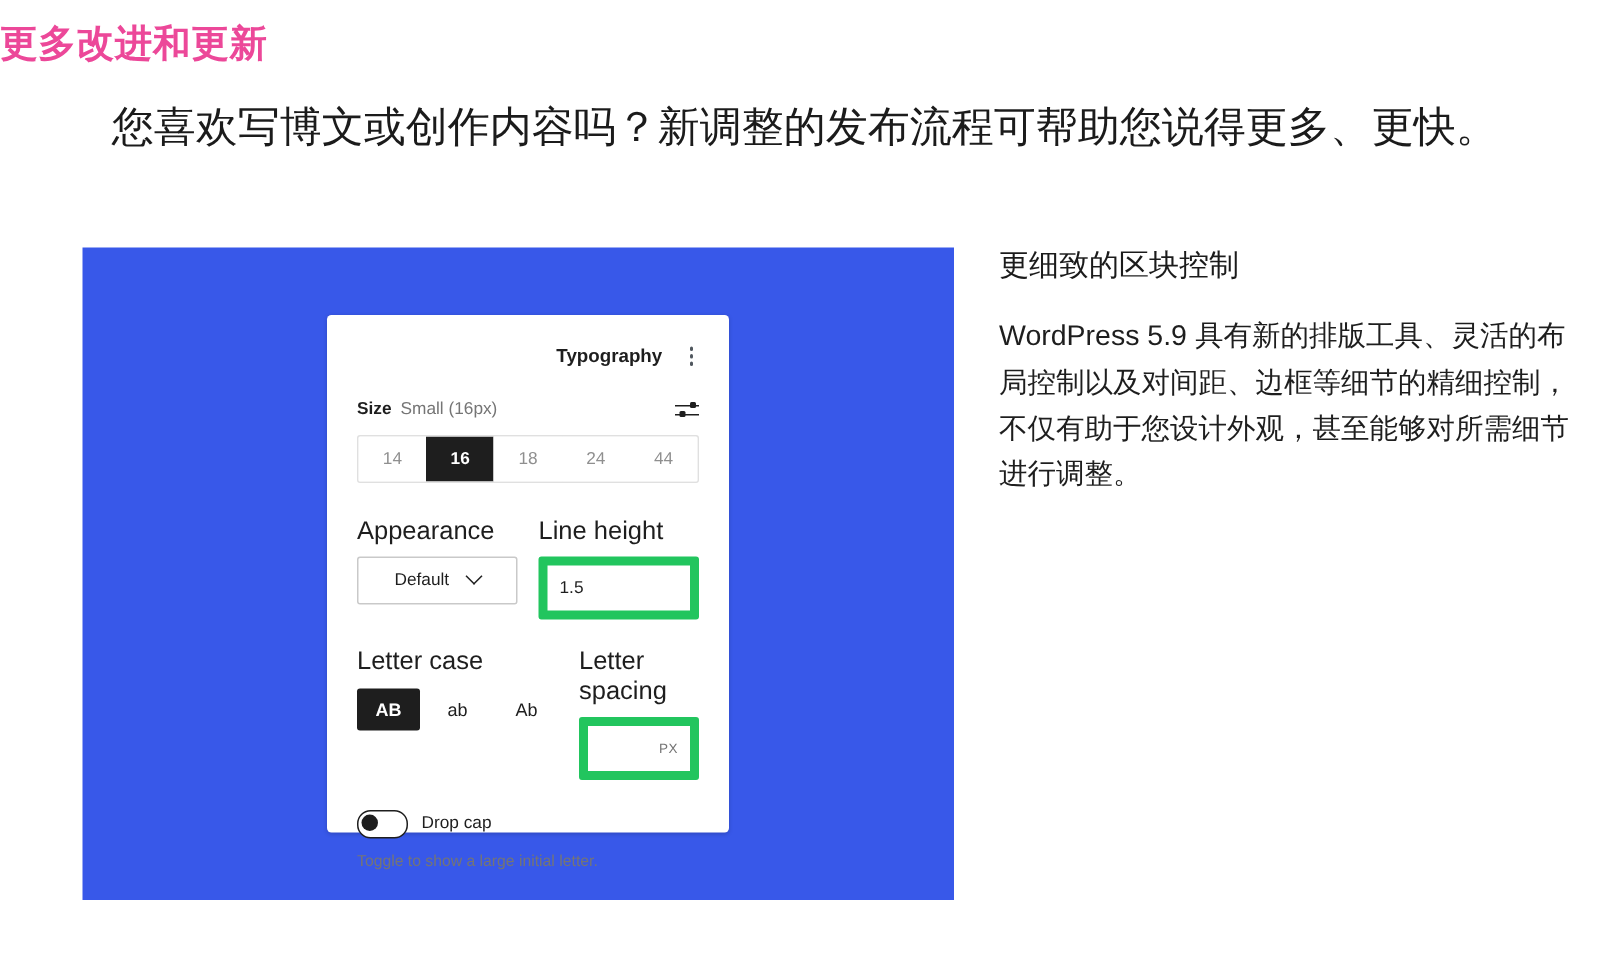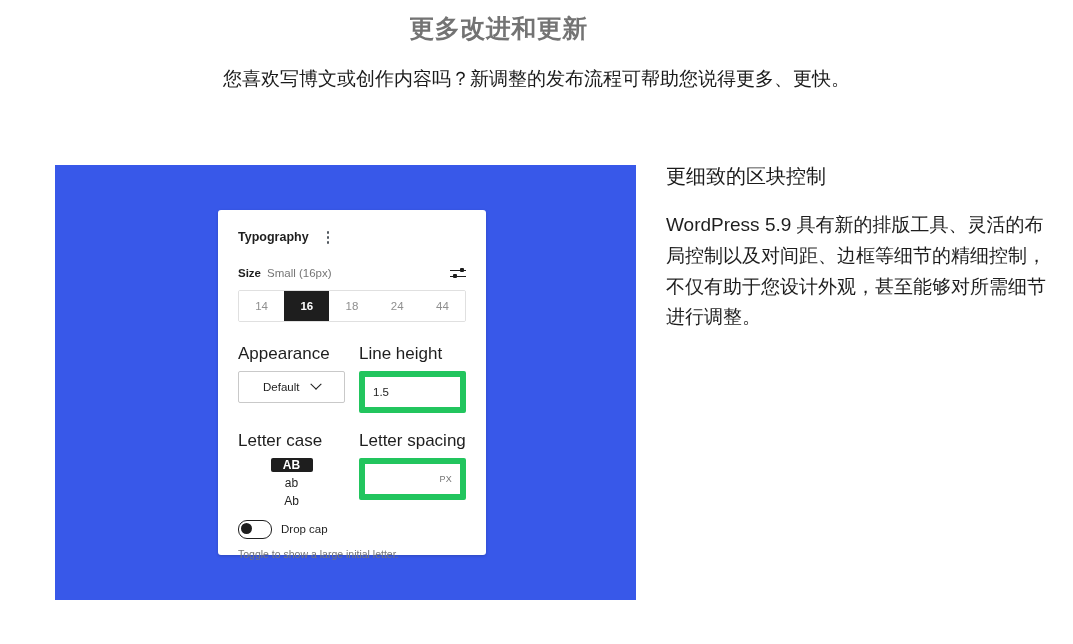--- a/index.html
+++ b/index.html
@@ -18,33 +18,32 @@
     position: relative;
     width: 1073px;
     height: 644px;
   }
   
   .headline {
     position: absolute;
     top: 12px;
     left: 0;
     width: 997px;
-    text-align: center;
     font-size: 25px;
     font-weight: bold;
     letter-spacing: 0.5px;
-    color: #737373;
+    color: #ec4899;
   }
   .subhead {
     position: absolute;
     top: 66px;
     left: 0;
     width: 1073px;
     text-align: center;
-    font-size: 19px;
+    font-size: 28px;
     font-weight: normal;
     color: #1b1b1b;
   }
   
   .figure {
     position: absolute;
     left: 55px;
     top: 165px;
     width: 581px;
     height: 435px;
@@ -60,21 +59,21 @@
     border-radius: 3px;
     box-shadow: 0 1px 3px rgba(0,0,0,0.18);
     box-sizing: border-box;
     padding: 18px 20px 0 20px;
     font-size: 12px;
     color: #23282d;
   }
   .panel-head {
     display: flex;
     align-items: center;
-    justify-content: flex-start;
+    justify-content: flex-end;
     margin-bottom: 20px;
     gap: 14px;
   }
   .panel-title {
     font-size: 12.5px;
     font-weight: bold;
     color: #1e1e1e;
   }
   .kebab {
     display: flex;
@@ -209,21 +208,20 @@
   .unit {
     font-size: 9px;
     color: #757575;
     letter-spacing: 0.3px;
   }
   .case-group {
     display: flex;
     align-items: center;
     gap: 4px;
     height: 30px;
-    flex-direction: column;
   }
   .case-btn {
     min-width: 30px;
     height: 28px;
     display: flex;
     align-items: center;
     justify-content: center;
     font-size: 12px;
     color: #1e1e1e;
     border-radius: 2px;

